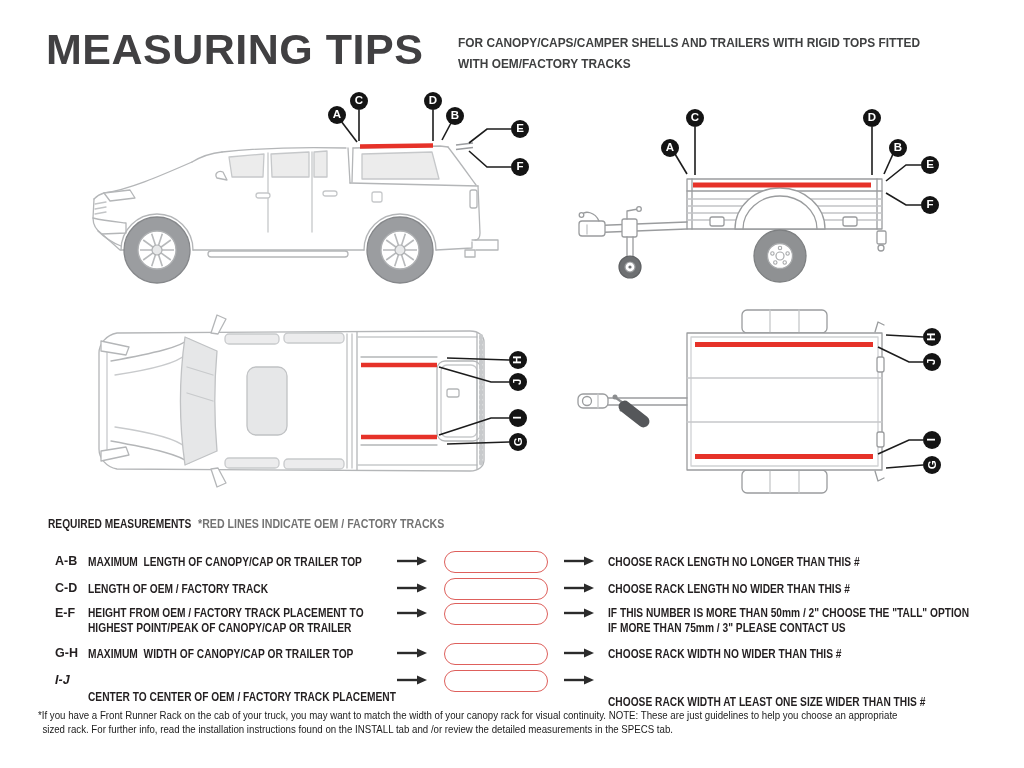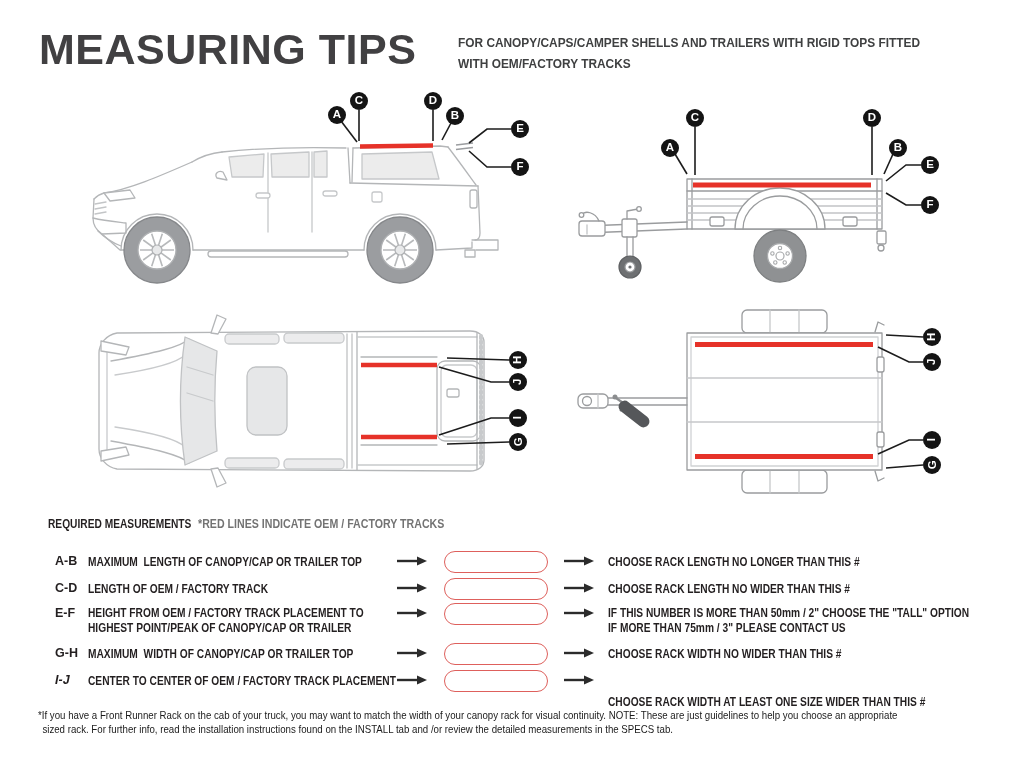--- a/index.html
+++ b/index.html
@@ -28,21 +28,21 @@
   .arrow{position:absolute;width:30px;height:10px;}
   .pill{position:absolute;left:444px;width:102px;height:20px;border:1.5px solid #de605c;border-radius:11px;background:#fff;}
   .foot{font-size:11px;color:#1a1a1a;line-height:14px;white-space:nowrap;
         transform:scaleX(.88);transform-origin:0 0;}
 </style>
 </head>
 <body>
 
 <div class="canvas">
 
-  <div class="abs title" style="left:39px;top:28px;">MEASURING TIPS</div>
+  <div class="abs title" style="left:46px;top:28px;">MEASURING TIPS</div>
   <div class="abs" style="left:458px;top:32px;">
     <div class="subtitle">
       <div>FOR CANOPY/CAPS/CAMPER SHELLS AND TRAILERS WITH RIGID TOPS FITTED</div>
       <div>WITH OEM/FACTORY TRACKS</div>
     </div>
   </div>
 
   <div class="diagram" style="left:80px;top:90px;width:460px;height:205px;">
     <svg width="460" height="205" viewBox="0 0 460 205">
       <defs>
@@ -384,21 +384,21 @@
     <div class="pill" style="top:643px;"></div>
     <svg class="arrow" style="left:564px;top:648px;" viewBox="0 0 30 10">
         <line x1="0" y1="5" x2="20" y2="5" stroke="#2b2b2b" stroke-width="2.4"></line>
         <polygon points="20,0.5 30,5 20,9.5" fill="#2b2b2b"></polygon>
       </svg>
     <div class="m-res" style="top:647px;"><span class="cond">CHOOSE RACK WIDTH NO WIDER THAN THIS #</span></div>
   </div>
 
   <div>
     <div class="m-code" style="top:673px;font-style:italic;">I-J</div>
-    <div class="m-desc" style="top:674px;text-decoration:underline;"><span class="cond">CENTER TO CENTER OF OEM / FACTORY TRACK PLACEMENT</span></div>
+    <div class="m-desc" style="top:690px;text-decoration:underline;"><span class="cond">CENTER TO CENTER OF OEM / FACTORY TRACK PLACEMENT</span></div>
     <svg class="arrow" style="left:397px;top:675px;" viewBox="0 0 30 10">
         <line x1="0" y1="5" x2="20" y2="5" stroke="#2b2b2b" stroke-width="2.4"></line>
         <polygon points="20,0.5 30,5 20,9.5" fill="#2b2b2b"></polygon>
       </svg>
     <div class="pill" style="top:670px;"></div>
     <svg class="arrow" style="left:564px;top:675px;" viewBox="0 0 30 10">
         <line x1="0" y1="5" x2="20" y2="5" stroke="#2b2b2b" stroke-width="2.4"></line>
         <polygon points="20,0.5 30,5 20,9.5" fill="#2b2b2b"></polygon>
       </svg>
     <div class="m-res" style="top:674px;margin-top:21px;"><span class="cond">CHOOSE RACK WIDTH AT LEAST ONE SIZE WIDER THAN THIS #</span></div>

